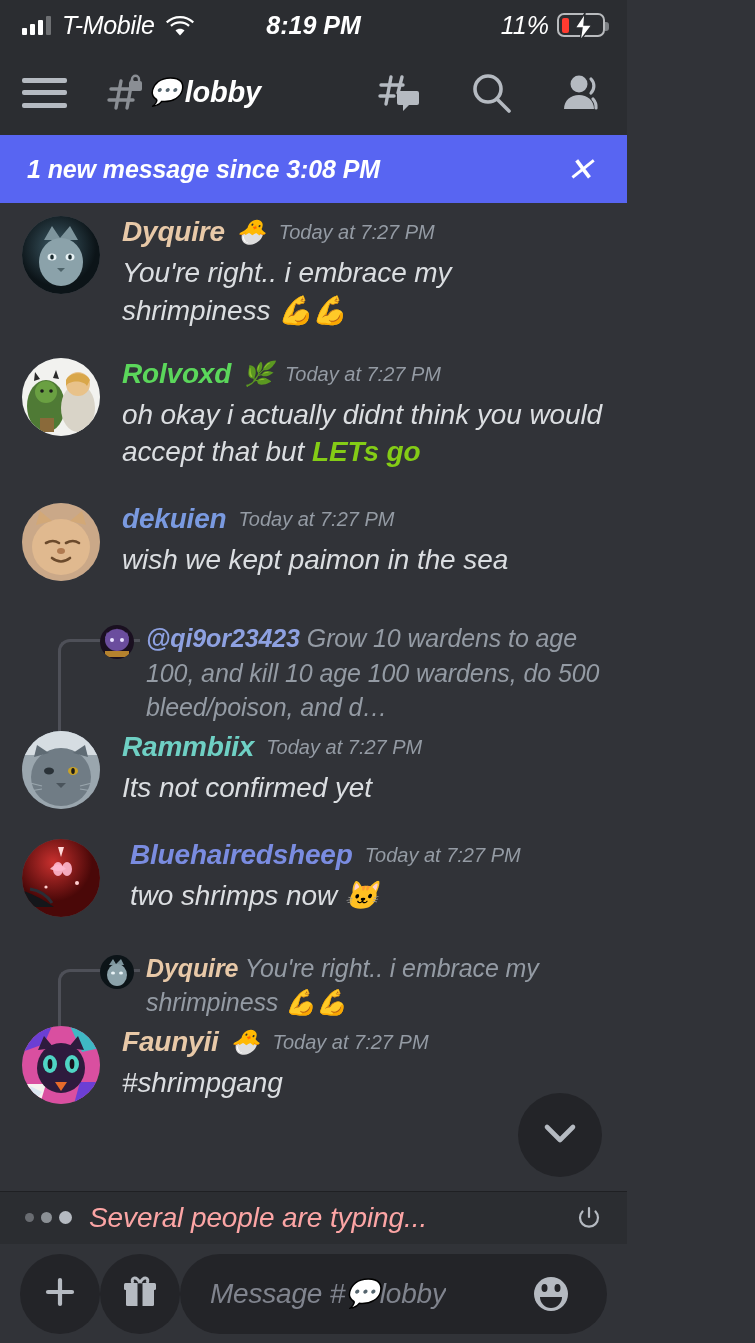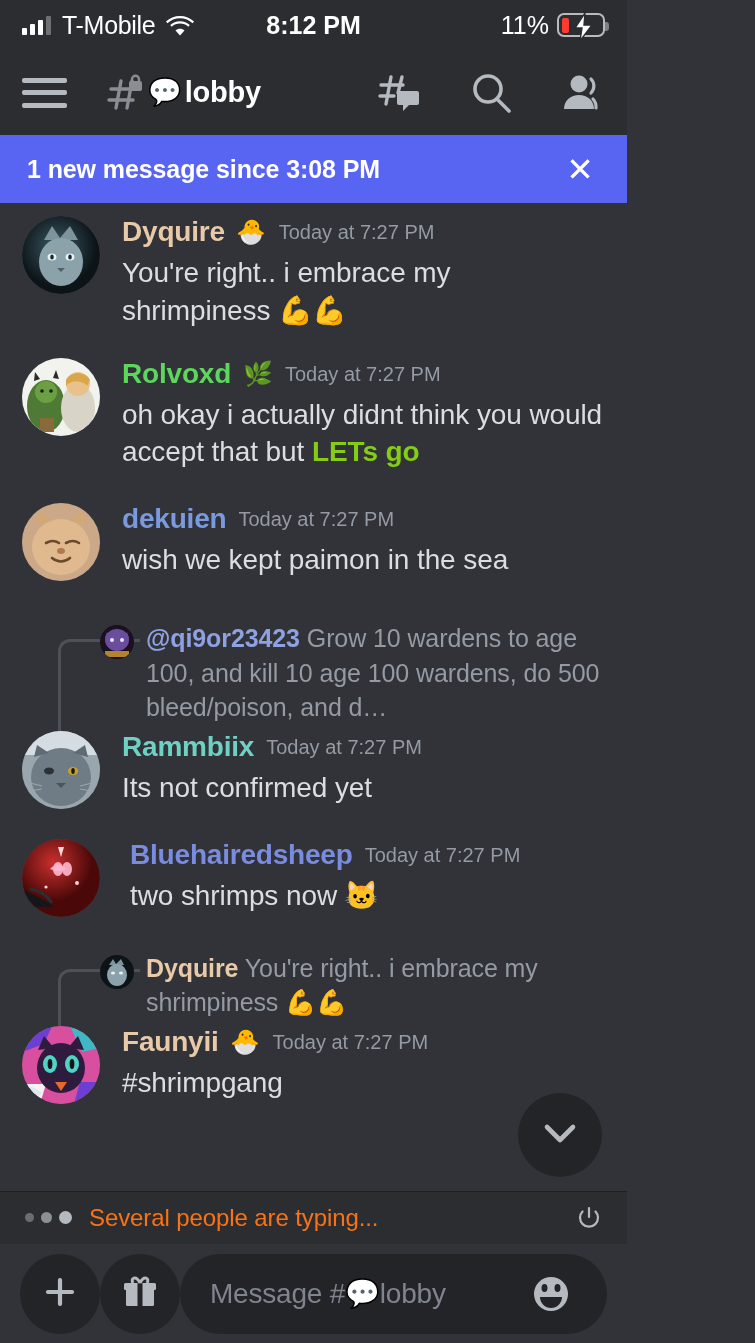--- a/index.html
+++ b/index.html
@@ -2,21 +2,21 @@
 <html><head>
 <meta charset="utf-8">
 <style>
   * { margin:0; padding:0; box-sizing:border-box; }
   html,body {
     width:755px; height:1343px;
     background:#313338;
     font-family:"Liberation Sans", sans-serif;
     overflow:hidden;
   }
-  #app { position:relative; width:627px; height:1343px; background:#313338; display:flex; flex-direction:column; }
+  #app { position:relative; width:627px; height:1343px; background:#313338; display:flex; flex-direction:column;font-style:italic; }
 
   
   .statusbar {
     height:50px; flex:0 0 50px; background:#2b2d31;
     display:flex; align-items:center; position:relative; padding:0 22px;
     color:#fff;
   }
   .sb-left { display:flex; align-items:center; gap:11px; }
   .signal { display:flex; align-items:flex-end; gap:3px; height:20px; }
   .signal i { display:block; width:5px; background:#fff; border-radius:1px; }
@@ -122,21 +122,21 @@
   .typing {
     flex:0 0 52px; height:52px; background:#2b2d31;
     display:flex; align-items:center; padding:0 25px;
     border-top:1px solid #1f2023;
   }
   .typing-dots { display:flex; align-items:center; gap:7px; margin-right:17px; }
   .typing-dots i { display:block; border-radius:50%; background:#b5bac1; }
   .typing-dots i:nth-child(1){ width:9px; height:9px; opacity:.45; }
   .typing-dots i:nth-child(2){ width:11px; height:11px; opacity:.7; }
   .typing-dots i:nth-child(3){ width:13px; height:13px; opacity:1; }
-  .typing-text { font-size:24px; color:#f97316; letter-spacing:-0.1px; }
+  .typing-text { font-size:28px; color:#fca5a5; letter-spacing:-0.1px; }
   .typing-ico { margin-left:auto; width:26px; height:26px; }
 
   
   .composer {
     flex:0 0 100px; height:100px; background:#313338;
     display:flex; align-items:center; padding:0 20px; 
     border-top:1px solid #2b2d31;
   }
   .round-btn {
     width:80px; height:80px; border-radius:50%; background:#232428;
@@ -169,21 +169,21 @@
       <span class="wifi">
         <svg viewBox="0 0 28 21">
             <g fill="#fff">
           <path d="M14 3.2C9.1 3.2 4.7 5.1 1.4 8.2L0 6.5C3.7 3 8.6 1 14 1s10.3 2 14 5.5l-1.4 1.7C23.3 5.1 18.9 3.2 14 3.2z"></path>
           <path d="M14 8.6c-3.2 0-6.1 1.2-8.3 3.2l-1.5-1.8C6.8 7.6 10.2 6.2 14 6.2s7.2 1.4 9.8 3.8l-1.5 1.8c-2.2-2-5.1-3.2-8.3-3.2z"></path>
           <path d="M14 13.8c-1.7 0-3.3.6-4.5 1.7l4.5 5.1 4.5-5.1c-1.2-1.1-2.8-1.7-4.5-1.7z"></path>
         </g>
           </svg>
       </span>
     </div>
-    <div class="sb-center">8:12 PM</div>
+    <div class="sb-center">8:19 PM</div>
     <div class="sb-right">
       <span class="batt-pct">11%</span>
       <span class="batt">
         <span class="batt-fill"></span>
         <span class="bolt">
           <svg viewBox="0 0 26 28">
               <path d="M15 0 5 15h7l-2 13L22 12h-8z" fill="#fff" stroke="#2b2d31" stroke-width="1.4"></path>
             </svg>
         </span>
       </span>

